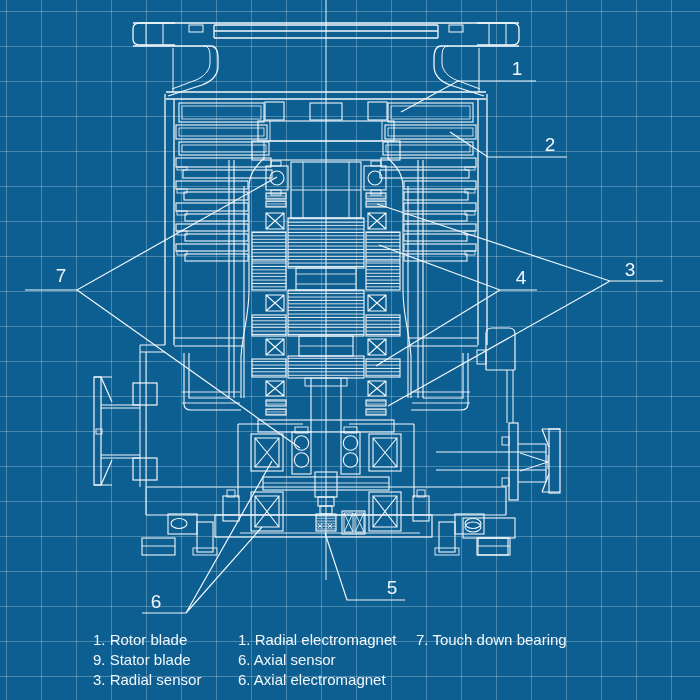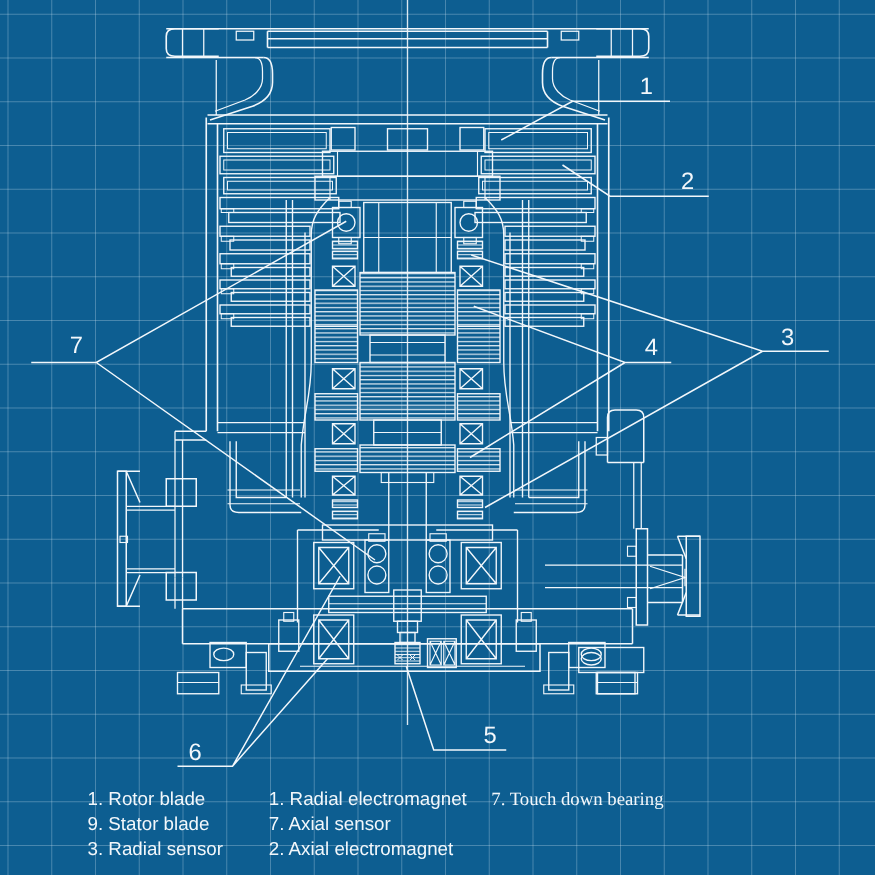--- a/index.html
+++ b/index.html
@@ -16,24 +16,24 @@
       linear-gradient(90deg, var(--grid,rgba(255,255,255,.28)) 1px, transparent 1px);
     background-size:35px 35px;
     background-position:6px 11px;
   }
   svg{position:absolute;left:0;top:0;}
   .legend{
     position:absolute;left:0;top:630px;width:700px;
     color:var(--line,#f2f7fb);
     font-size:15px;line-height:20px;
   }
-  .legend-col{position:absolute;top:0;white-space:nowrap;}
+  .legend-col{position:absolute;top:0;white-space:nowrap;margin-left:23px;}
   .legend-col.c1{left:70px;}
   .legend-col.c2{left:215px;}
-  .legend-col.c3{left:393px;font-family:Liberation Serif, serif;}
+  .legend-col.c3{left:393px;}
   .callout-num{
     font-family:"Liberation Sans", sans-serif;
     font-size:19px;
     fill:var(--line,#f2f7fb);
     text-anchor:middle;
   }
 </style>
 </head>
 <body>
 
@@ -286,20 +286,20 @@
 </svg>
 
   <div class="legend">
     <div class="legend-col c1">
       <div>1. Rotor blade</div>
       <div>9. Stator blade</div>
       <div>3. Radial sensor</div>
     </div>
     <div class="legend-col c2">
       <div>1. Radial electromagnet</div>
-      <div>7. Axial sensor</div>
-      <div>2. Axial electromagnet</div>
+      <div>6. Axial sensor</div>
+      <div>6. Axial electromagnet</div>
     </div>
     <div class="legend-col c3">
       <div>7. Touch down bearing</div>
     </div>
   </div>
 </div>
 
 </body></html>

